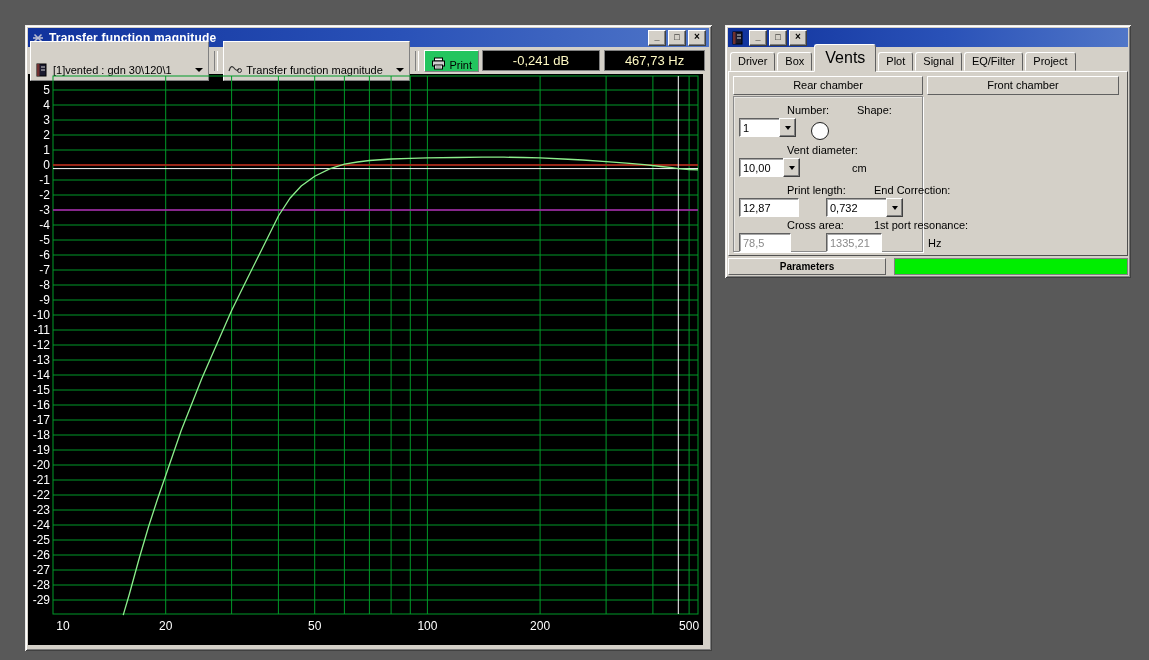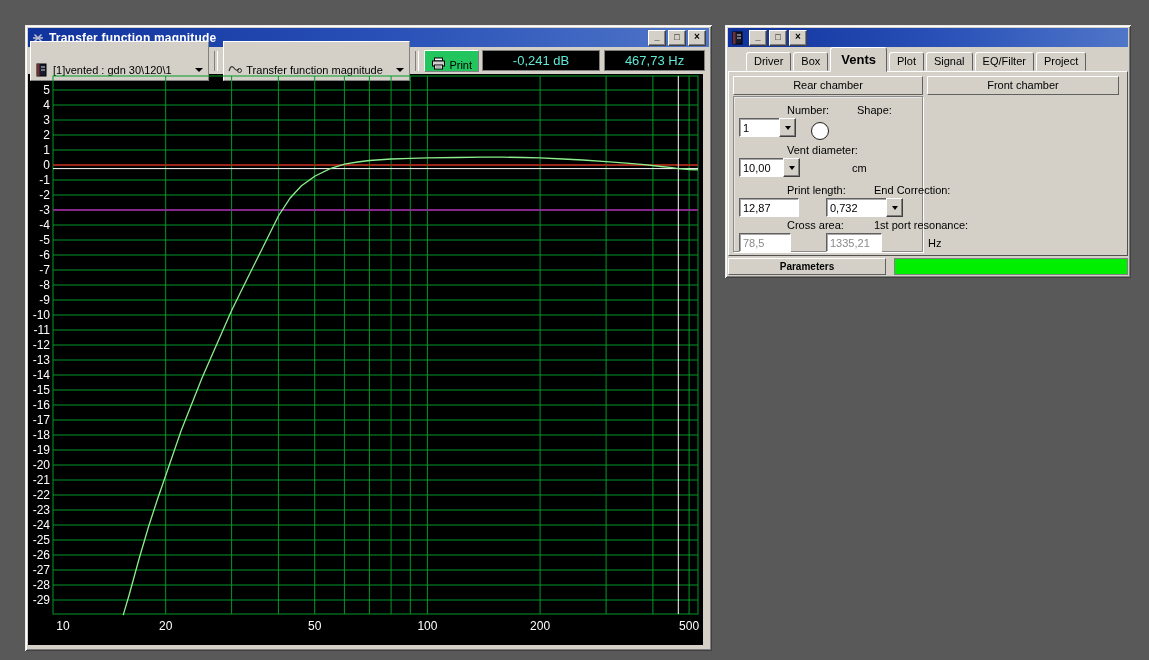--- a/index.html
+++ b/index.html
@@ -22,30 +22,30 @@
   .toolbar{height:25px;background:#d4d0c8;display:flex;align-items:center;padding:1px 2px;gap:3px;}
   .tb-combo{height:20px;display:flex;align-items:center;gap:4px;padding:18px 2px 0 4px;
             border:1px solid;border-color:#fff #808080 #808080 #fff;background:#d4d0c8;}
   .tb-combo .lbl{white-space:nowrap;}
   .arrow-dn{width:0;height:0;border-left:4px solid transparent;border-right:4px solid transparent;
             border-top:4px solid #000;margin:0 3px;}
   .tb-sep{width:2px;height:20px;border-left:1px solid #808080;border-right:1px solid #fff;margin:0 2px;}
   .tb-btn{height:20px;display:flex;align-items:flex-end;gap:4px;padding:0 6px;
           border:1px solid;border-color:#fff #808080 #808080 #fff;background:#22c55e;}
   .readouts{margin-left:auto;display:flex;gap:4px;margin-right:2px;}
-  .readout{width:116px;height:19px;background:#000;color:#5eead4;border:1px solid #808080;
+  .readout{width:116px;height:19px;background:#000;color:#fef9c3;border:1px solid #808080;
            display:flex;align-items:center;justify-content:center;font-size:13px;}
   .readout.hz{width:99px;text-align:center;}
   #chart-area{width:675px;height:571px;background:#000;}
   
   #param-win{left:725px;top:25px;width:400px;height:247px;}
-  .tabstrip{display:flex;align-items:flex-end;height:22px;padding:2px 2px 0 2px;gap:2px;margin-left:16px;}
+  .tabstrip{display:flex;align-items:flex-end;height:22px;padding:2px 2px 0 2px;gap:2px;}
   .tab{background:#d4d0c8;border:1px solid;border-color:#fff #606060 #d4d0c8 #fff;
        border-radius:3px 3px 0 0;padding:2px 7px 3px 7px;position:relative;white-space:nowrap;}
-  .tab.active{padding:4px 10px 4px 10px;margin-bottom:-1px;z-index:3;font-size:13px;font-weight:bold;}
+  .tab.active{padding:4px 10px 4px 10px;margin-bottom:-1px;z-index:3;font-size:16px;}
   .panel{background:#d4d0c8;border:1px solid;border-color:#fff #505050 #505050 #fff;
          height:183px;position:relative;}
   .chamber-btn{position:absolute;top:4px;height:17px;background:#d4d0c8;text-align:center;
                line-height:16px;border:1px solid;border-color:#fff #606060 #606060 #fff;}
   #rear-chamber{left:4px;width:188px;}
   #front-chamber{left:198px;width:190px;}
   .groupframe{position:absolute;left:4px;top:24px;width:188px;height:154px;
               border:1px solid #8a8a8a;box-shadow:1px 1px 0 #fff, inset 1px 1px 0 #e8e6e2;}
   .fld-label{position:absolute;white-space:nowrap;padding-left:48px;}
   .edit{position:absolute;height:17px;background:#fff;border:1px solid;

